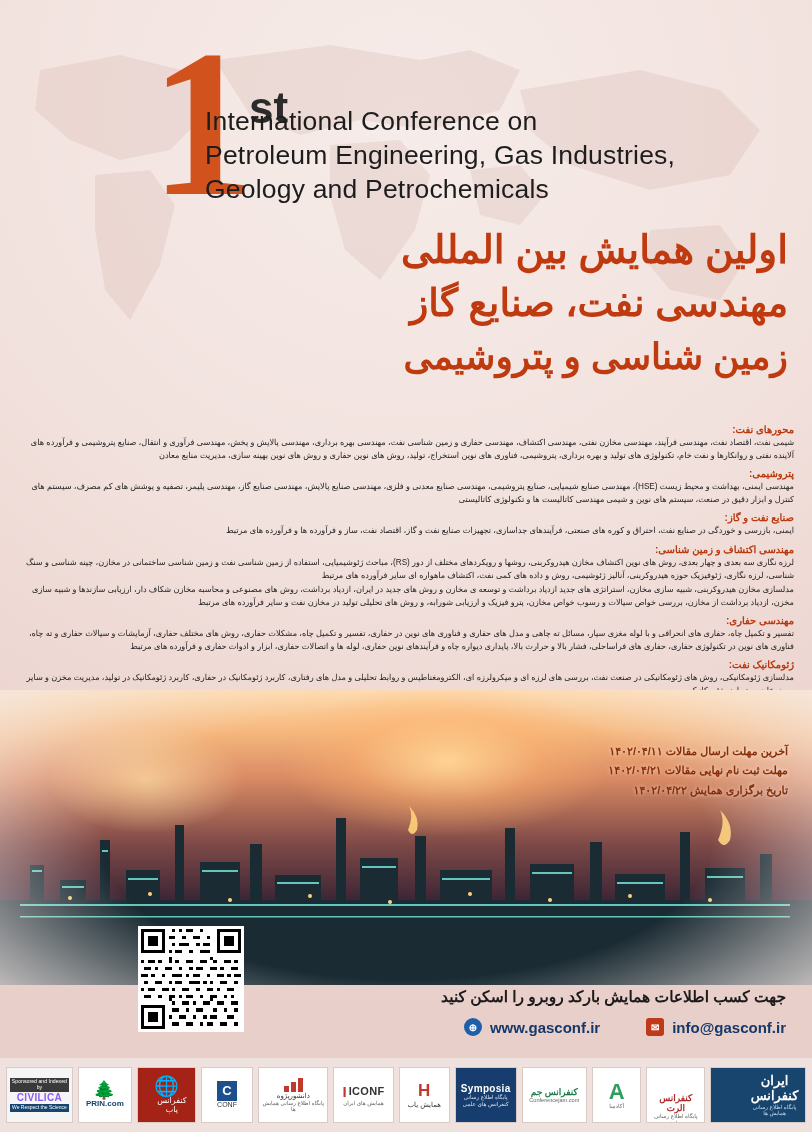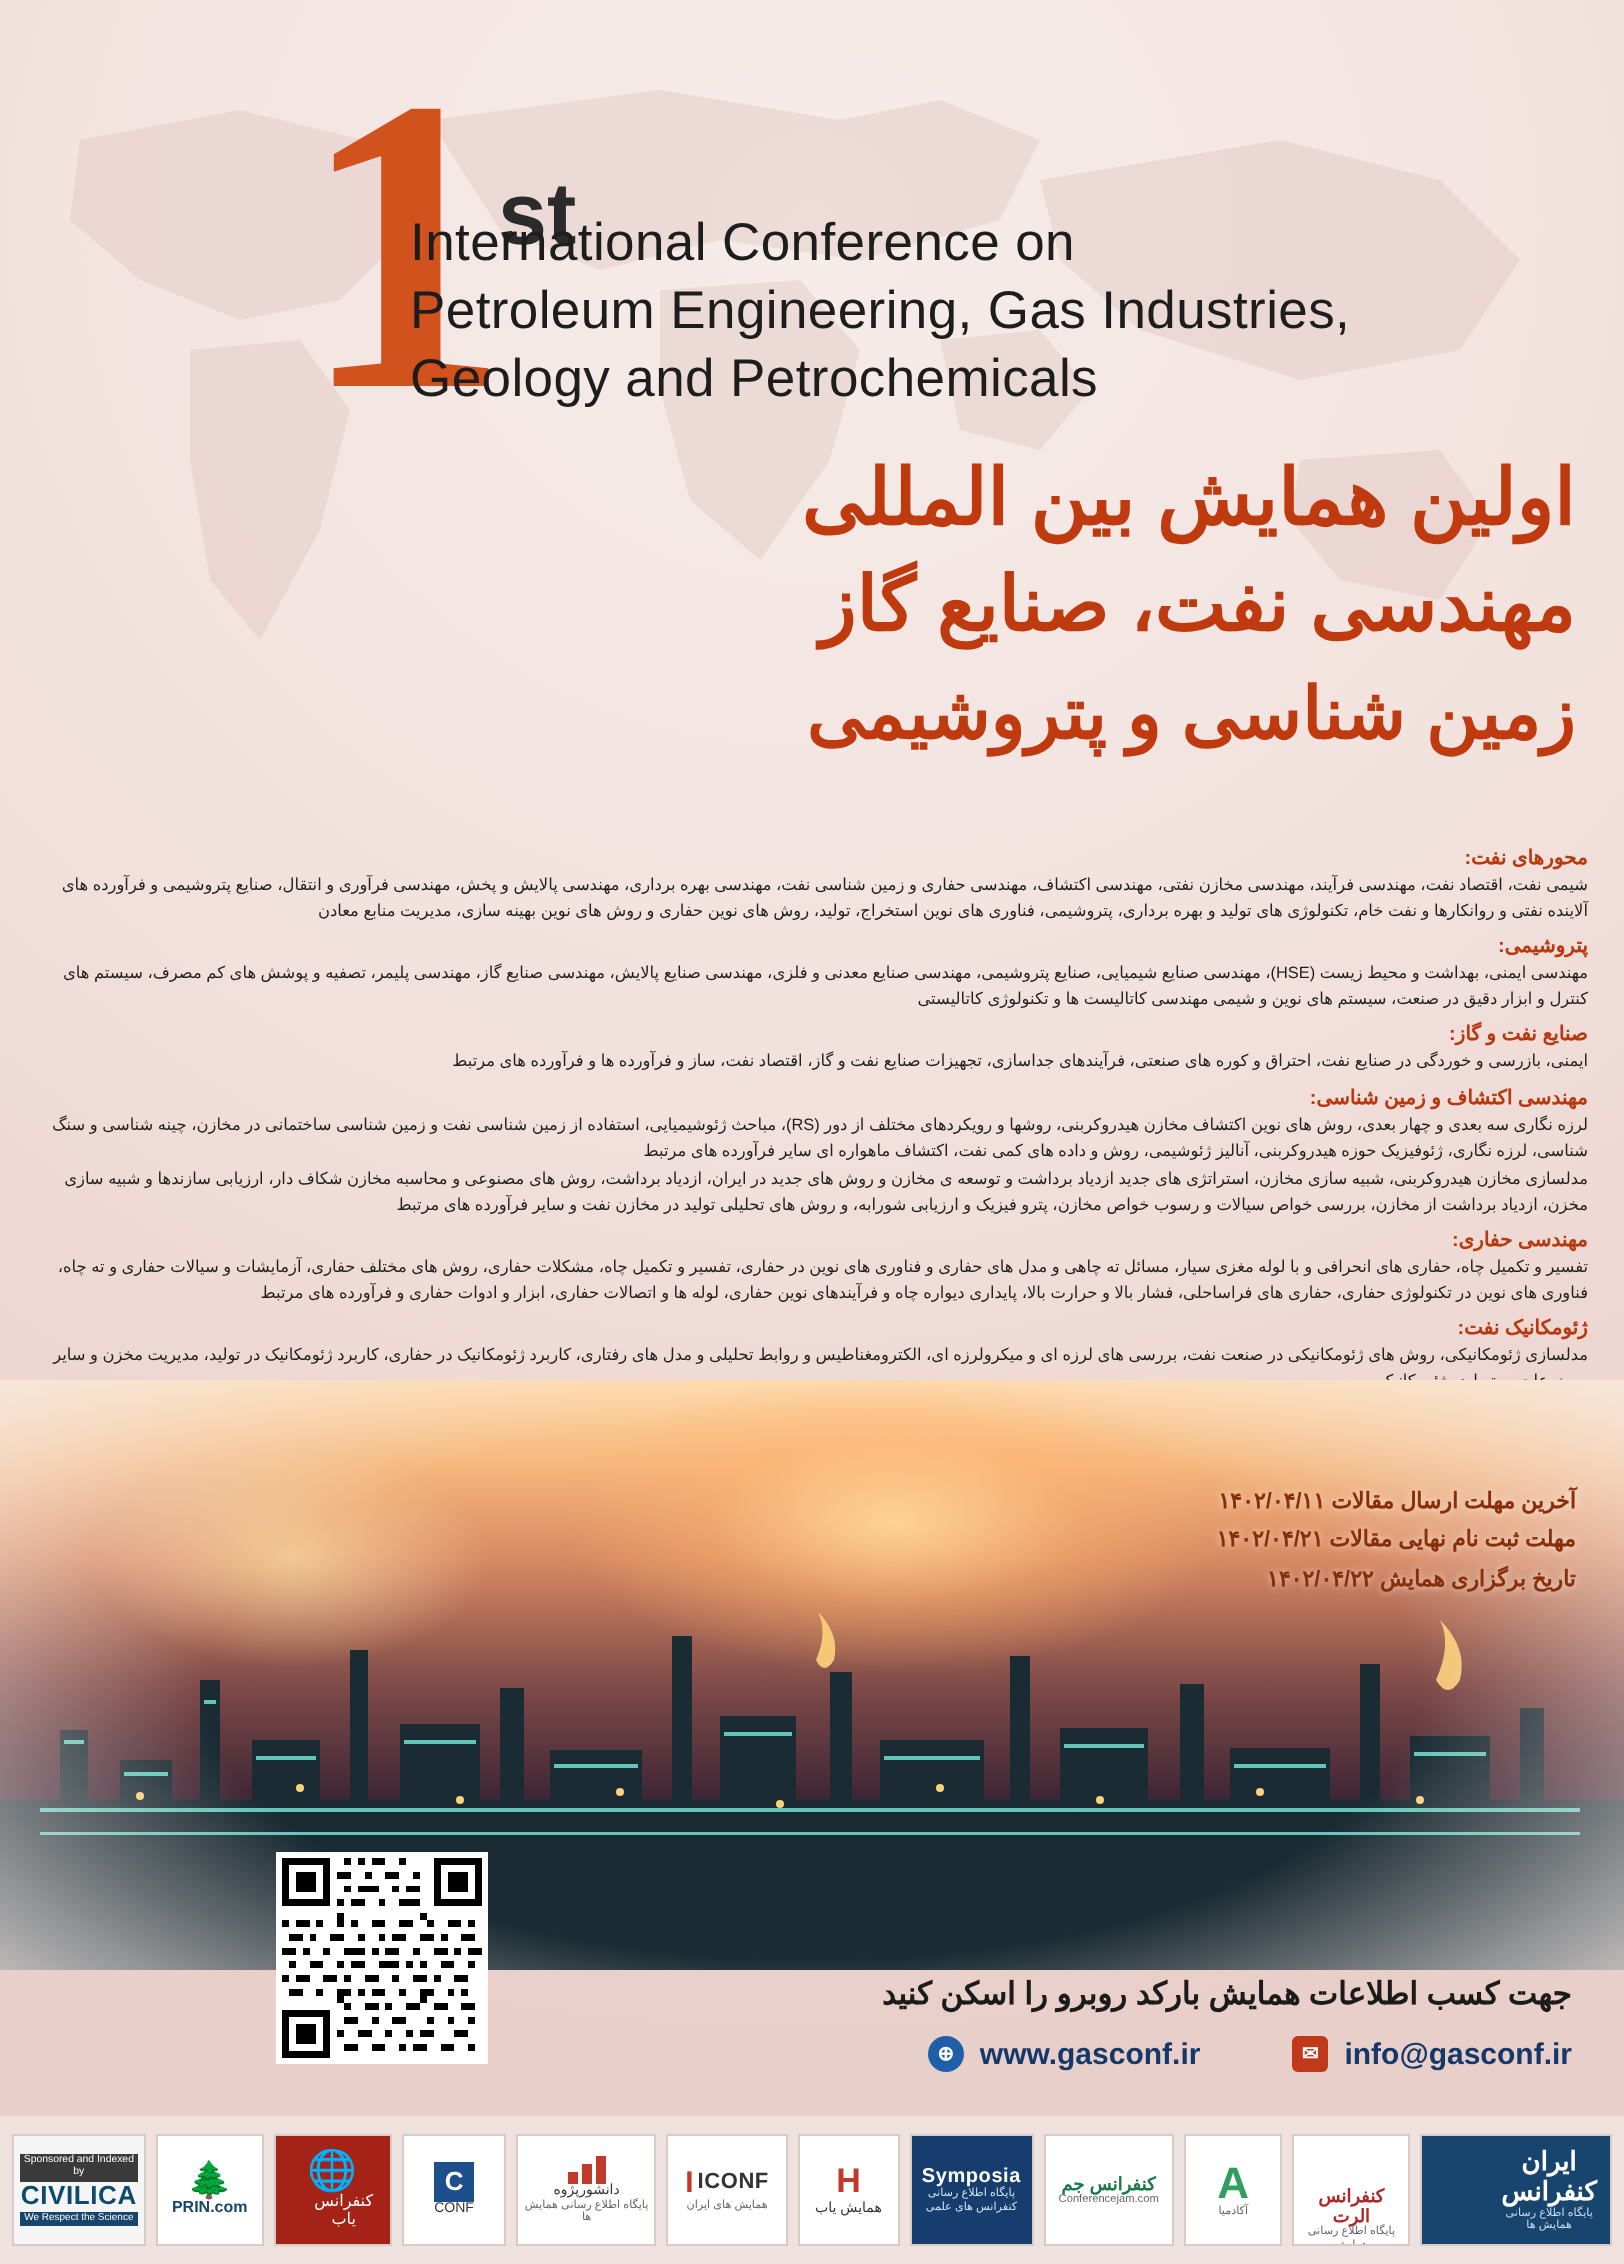--- a/index.html
+++ b/index.html
@@ -138,21 +138,21 @@
   .logo{
     height:56px;background:#fff;border:1px solid #d8cac6;
     display:flex;flex-direction:column;align-items:center;justify-content:center;
     font-size:7px;color:#333;text-align:center;line-height:1.15;overflow:hidden;
     box-sizing:border-box;padding:2px 3px;
   }
   .logo b{font-size:11px;letter-spacing:.3px;}
   .logo .sub{font-size:5.6px;color:#666;}
   .l-civilica{width:82px;background:#f5f5f5;}
   .l-civilica .top{background:#3a3a3a;color:#fff;width:100%;font-size:5.2px;padding:1px 0;}
-  .l-civilica b{color:#0c4a6e;font-size:13px;}
+  .l-civilica b{color:#8b5cf6;font-size:10px;}
   .l-civilica .bot{background:#17456e;color:#fff;width:100%;font-size:5px;padding:1px 0;}
   .l-prin{width:66px;}
   .l-prin .tree{font-size:18px;color:#2a7a3a;line-height:1;}
   .l-prin .nm{color:#17456e;font-weight:700;font-size:8px;}
   .l-karan{width:72px;background:#a42216;color:#fff;}
   .l-karan .glb{font-size:20px;line-height:1;}
   .l-karan span{font-size:8px;margin-left:11px;}
   .l-conf{width:64px;}
   .l-conf .sq{width:20px;height:20px;background:#1d4f8c;color:#fff;display:flex;align-items:center;justify-content:center;font-size:13px;font-weight:700;}
   .l-dane{width:86px;}

